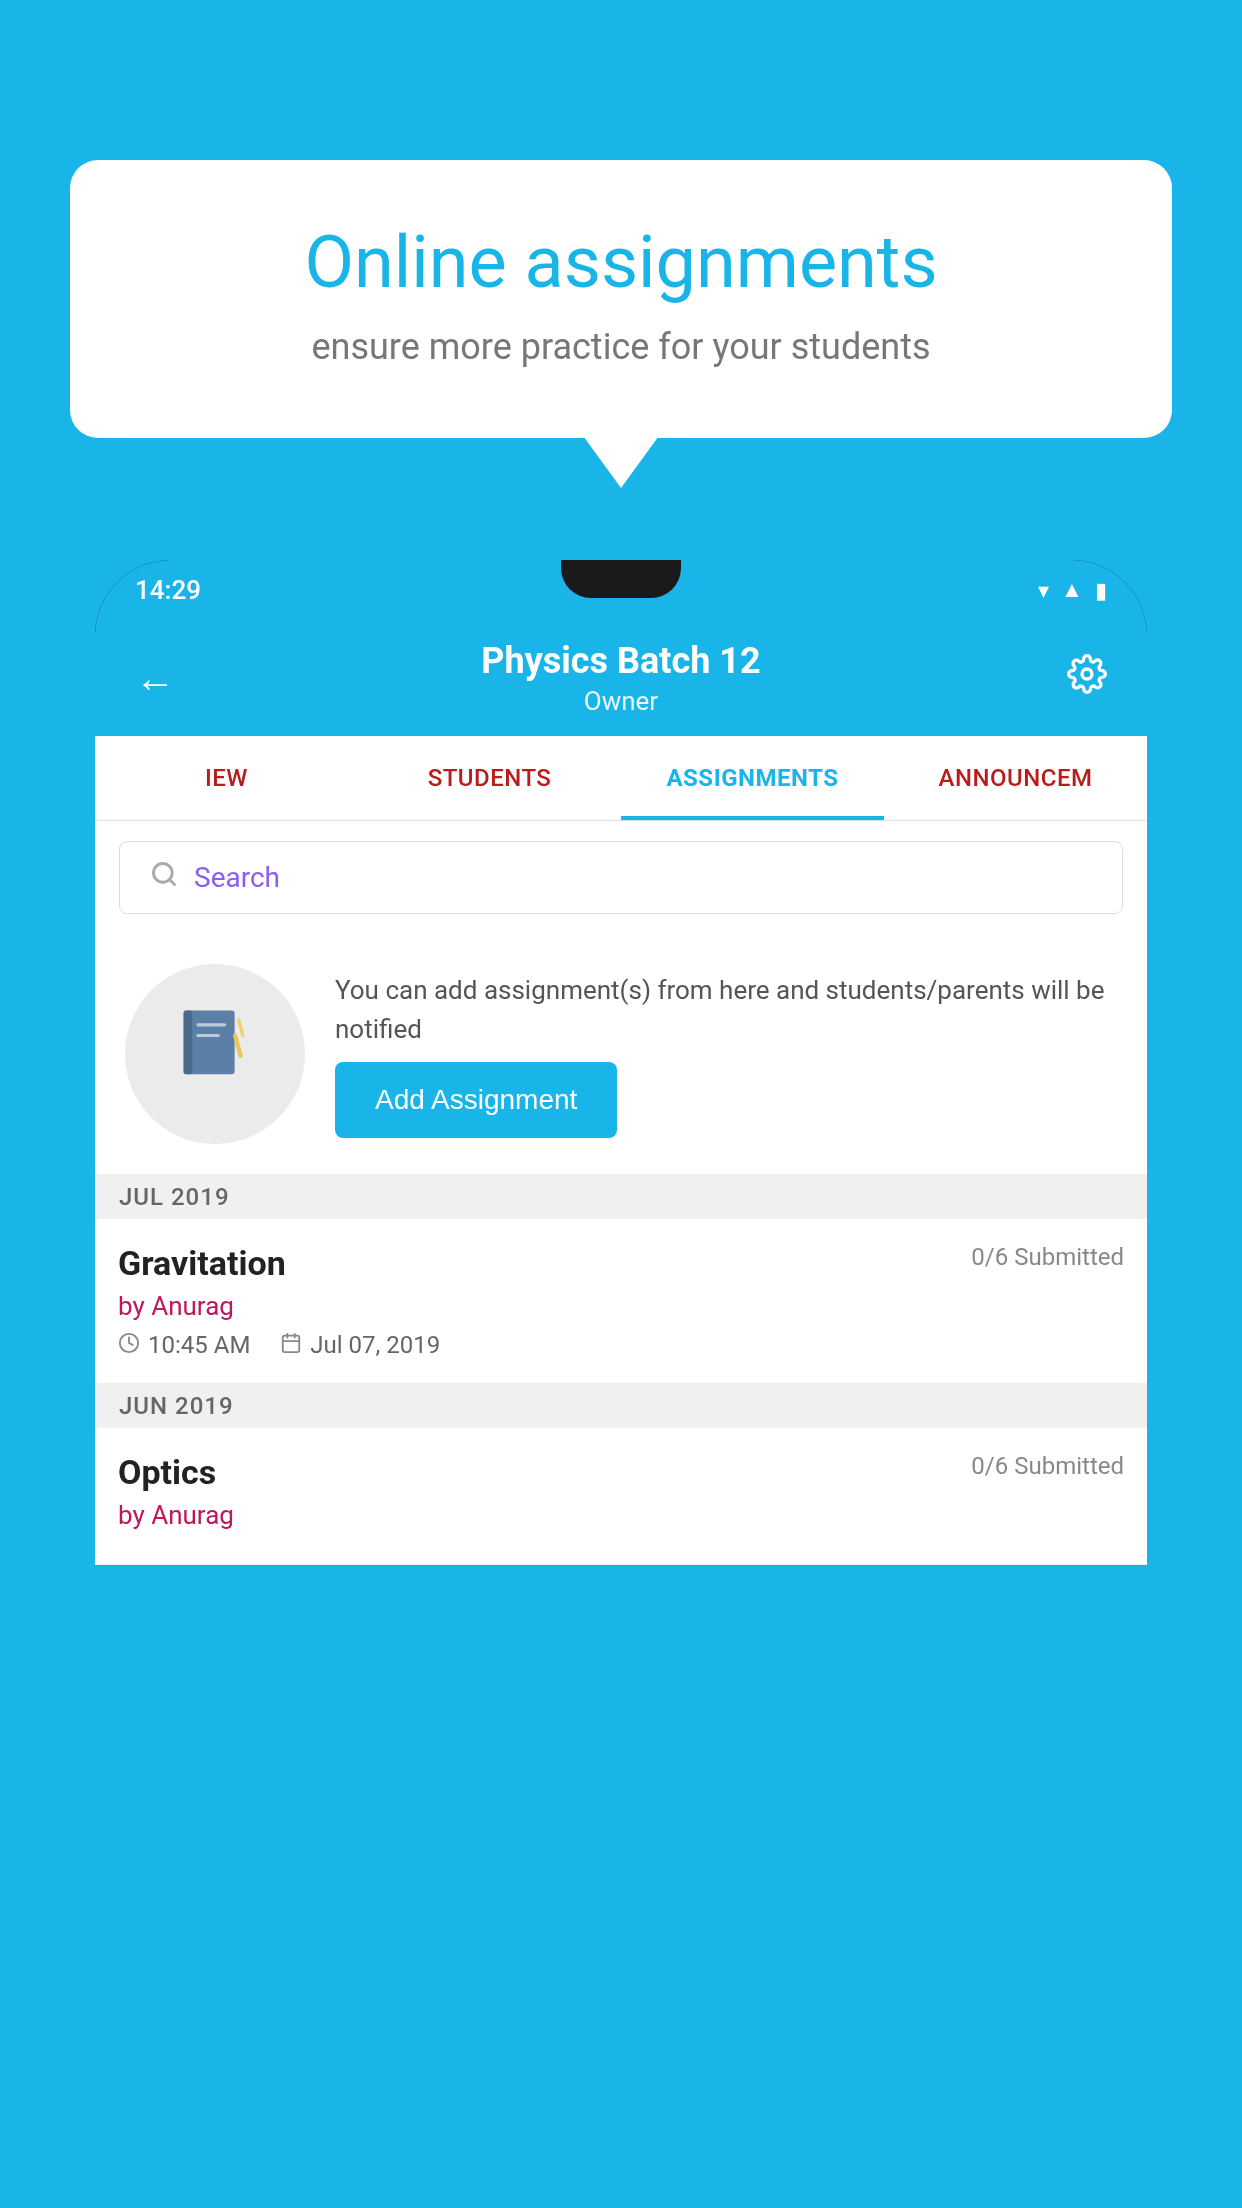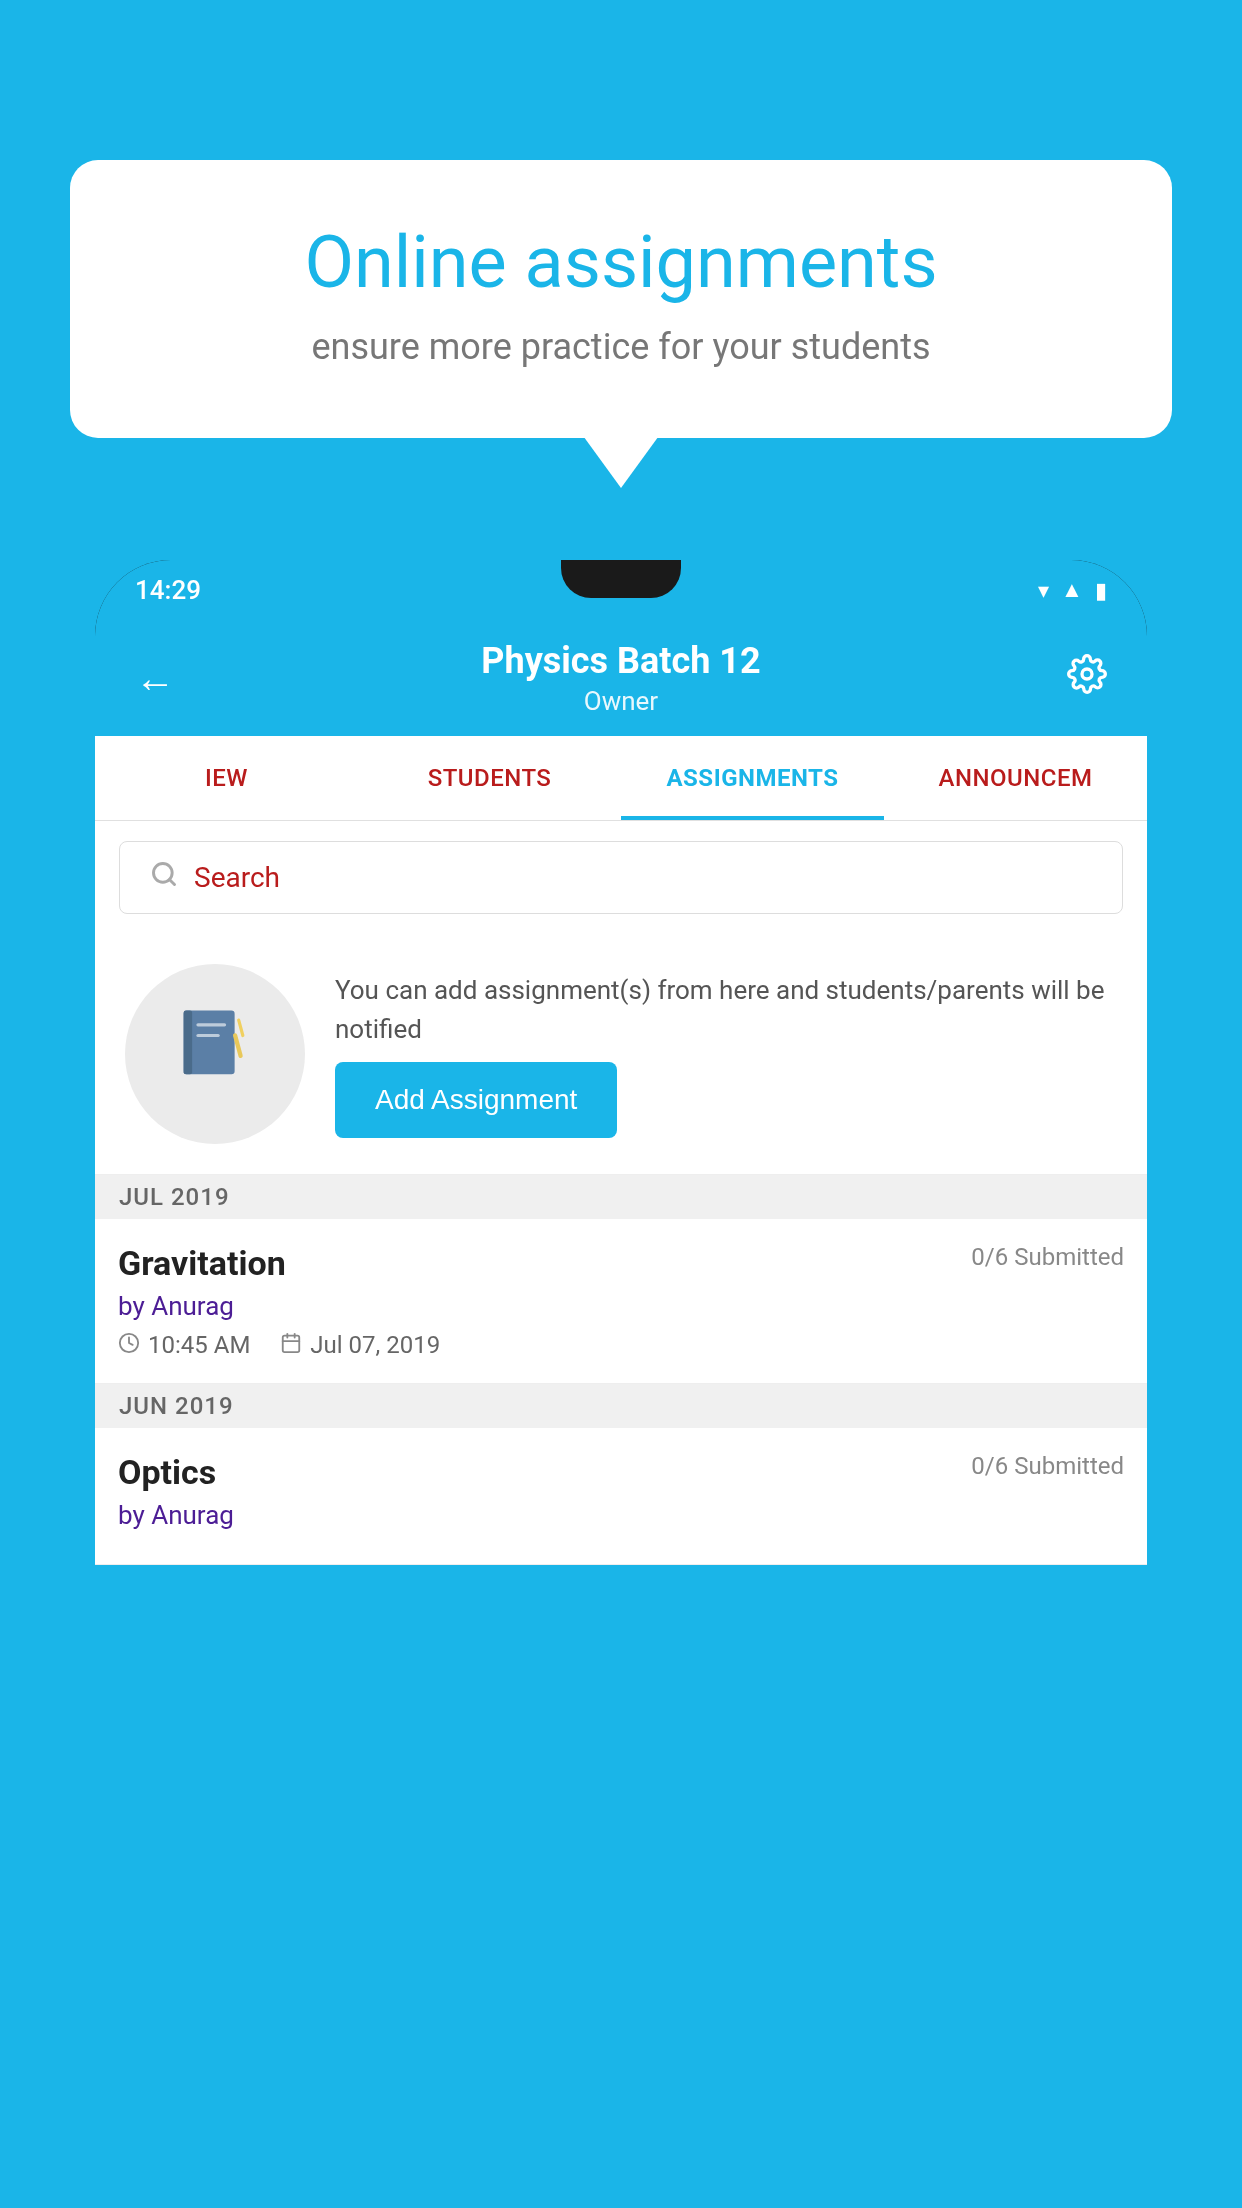--- a/index.html
+++ b/index.html
@@ -198,21 +198,21 @@
       align-items: center;
       gap: 16px;
     }
 
     .search-icon-svg {
       color: #999;
       font-size: 28px;
     }
 
     .search-placeholder {
-      color: #b91c1c;
+      color: #8b5cf6;
       font-size: 28px;
     }
 
     
     .promo-section {
       padding: 30px 30px;
       display: flex;
       align-items: center;
       gap: 30px;
       border-bottom: 1px solid #eee;
@@ -287,21 +287,21 @@
       color: #222;
     }
 
     .assignment-submitted {
       font-size: 24px;
       color: #888;
     }
 
     .assignment-by {
       font-size: 26px;
-      color: #4c1d95;
+      color: #be185d;
       margin-bottom: 10px;
     }
 
     .assignment-meta {
       display: flex;
       gap: 30px;
       align-items: center;
     }
 
     .meta-item {

